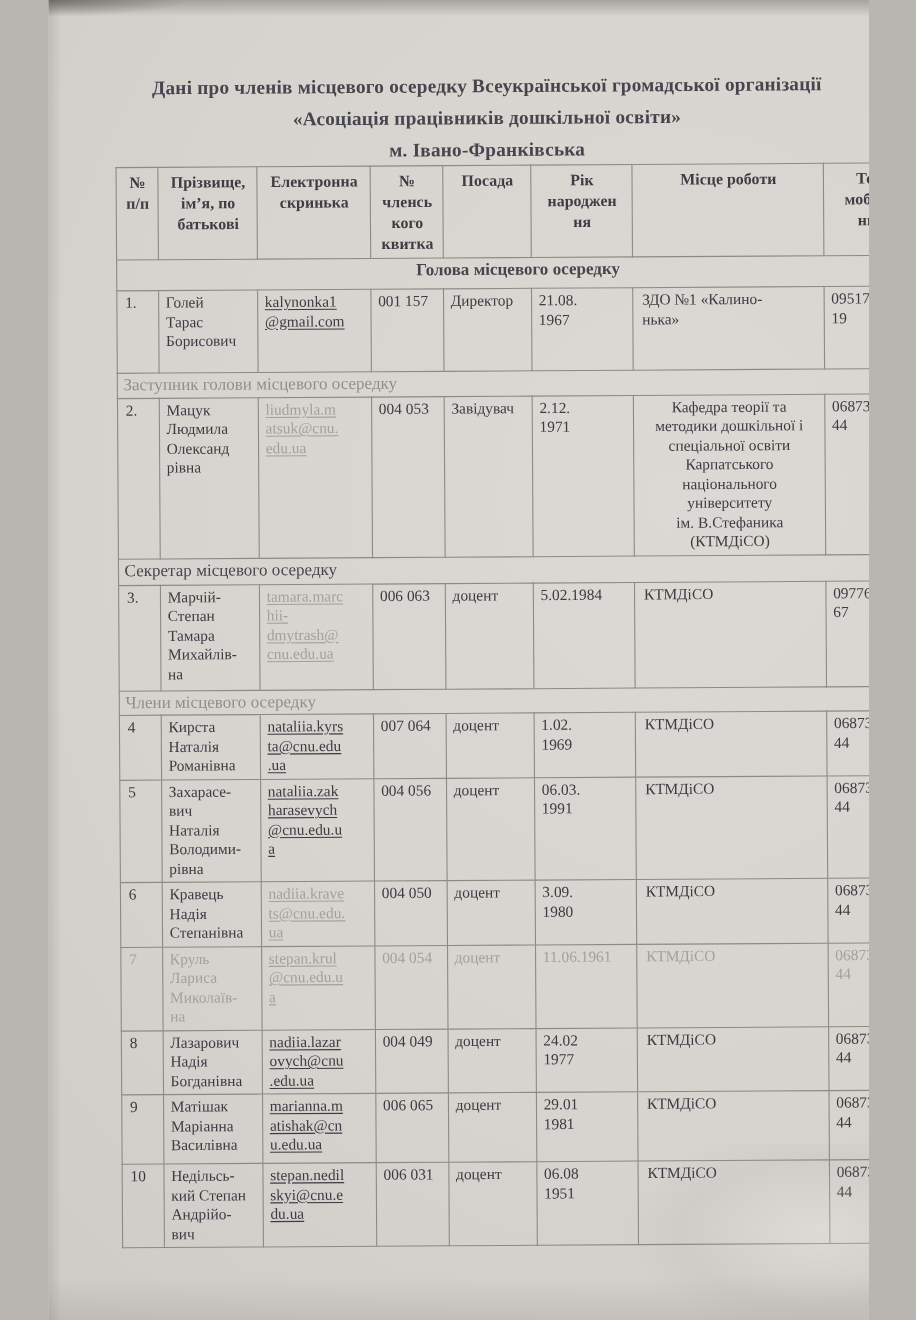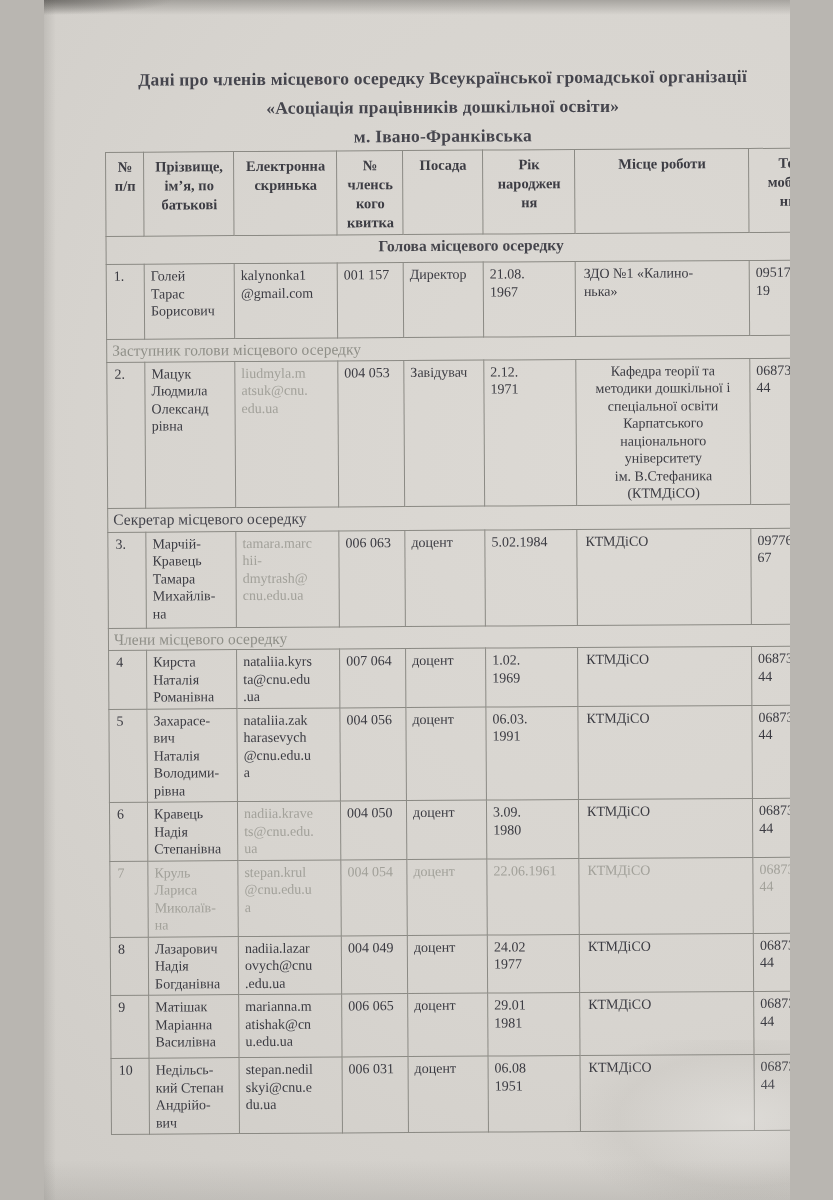--- a/index.html
+++ b/index.html
@@ -37,21 +37,21 @@
     padding:3px 5px 2px 6px;font-size:14px;line-height:17.5px;
     white-space:pre-line;overflow:hidden;
   }
   th{font-weight:bold;text-align:center;font-size:14.5px;line-height:19px;padding-top:5px;color:#3d3d44;}
   td.section{font-size:15.5px;padding:2px 4px 2px 5px;color:#45454c;}
   td.section.center{text-align:center;font-weight:bold;}
   td.section.faded{color:#8f8f88;}
   .cell-num{padding-left:7px;}
   .cell-work{padding-left:8px;}
   .cell-work.center{text-align:center;padding-left:3px;padding-right:3px;}
-  .email-link{text-underline-offset:2px;}
+  .email-link{text-decoration:underline;text-underline-offset:2px;}
   tr .faded, .email-link.faded{color:#a2a19a;}
 </style>
 </head>
 <body>
 
 <div class="photo">
   <div class="content">
     <div class="doc-title">
       <div>Дані про членів місцевого осередку Всеукраїнської громадської організації</div>
       <div>«Асоціація працівників дошкільної освіти»</div>
@@ -138,21 +138,21 @@
 (КТМДіСО)</td>
             <td class="cell-phone">06873720
 44</td>
           </tr>
           <tr style="height: 24px;">
             <td colspan="8" class="section">Секретар місцевого осередку</td>
           </tr>
           <tr style="height: 96px;">
             <td class="cell-num">3.</td>
             <td class="cell-name">Марчій-
-Кравець
+Степан
 Тамара
 Михайлів-
 на</td>
             <td class="cell-email"><span class="email-link faded">tamara.marc
 hii-
 dmytrash@
 cnu.edu.ua</span></td>
             <td class="cell-card">006 063</td>
             <td class="cell-position">доцент</td>
             <td class="cell-birth">5.02.1984</td>
@@ -218,21 +218,21 @@
             <td class="cell-num faded">7</td>
             <td class="cell-name faded">Круль
 Лариса
 Миколаїв-
 на</td>
             <td class="cell-email faded"><span class="email-link faded">stepan.krul
 @cnu.edu.u
 a</span></td>
             <td class="cell-card faded">004 054</td>
             <td class="cell-position faded">доцент</td>
-            <td class="cell-birth faded">22.06.1961</td>
+            <td class="cell-birth faded">11.06.1961</td>
             <td class="cell-work faded">КТМДіСО</td>
             <td class="cell-phone faded">06873720
 44</td>
           </tr>
           <tr style="height: 54px;">
             <td class="cell-num">8</td>
             <td class="cell-name">Лазарович
 Надія
 Богданівна</td>
             <td class="cell-email"><span class="email-link">nadiia.lazar

